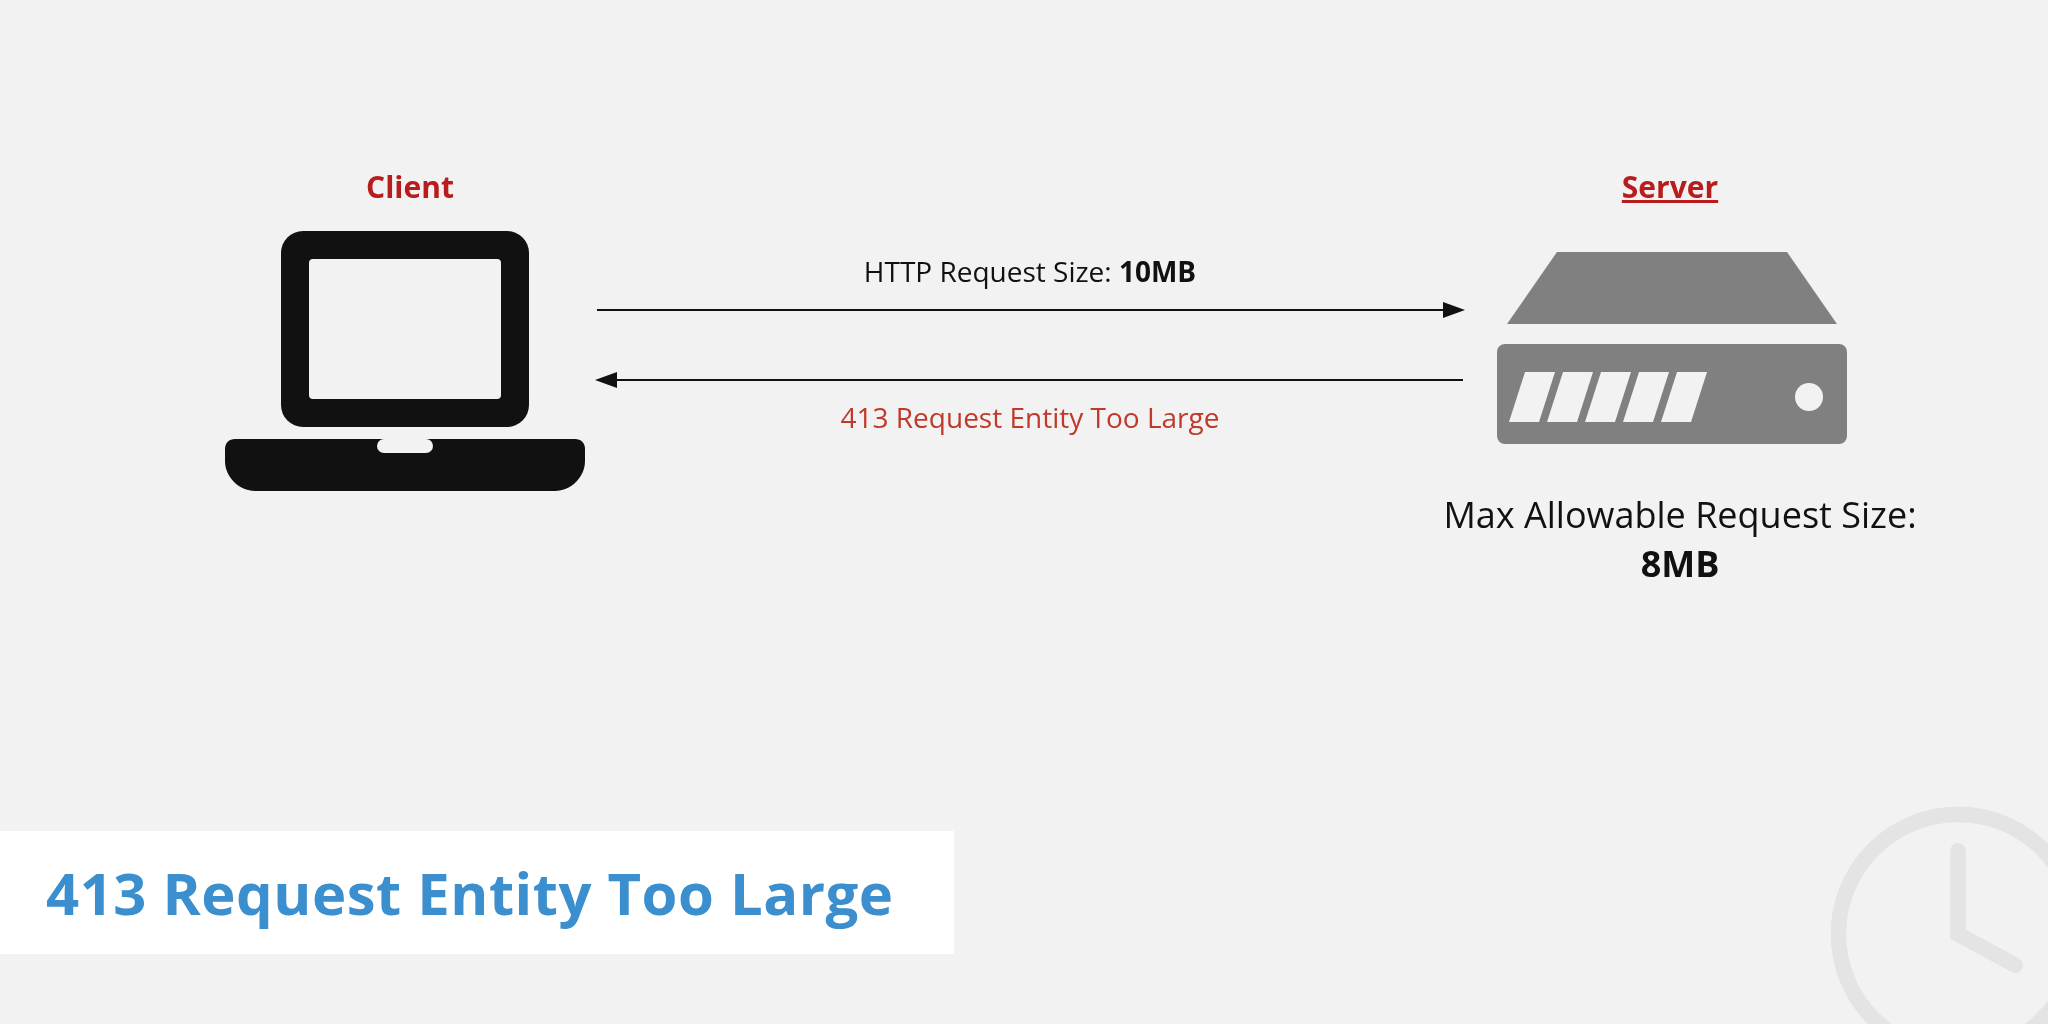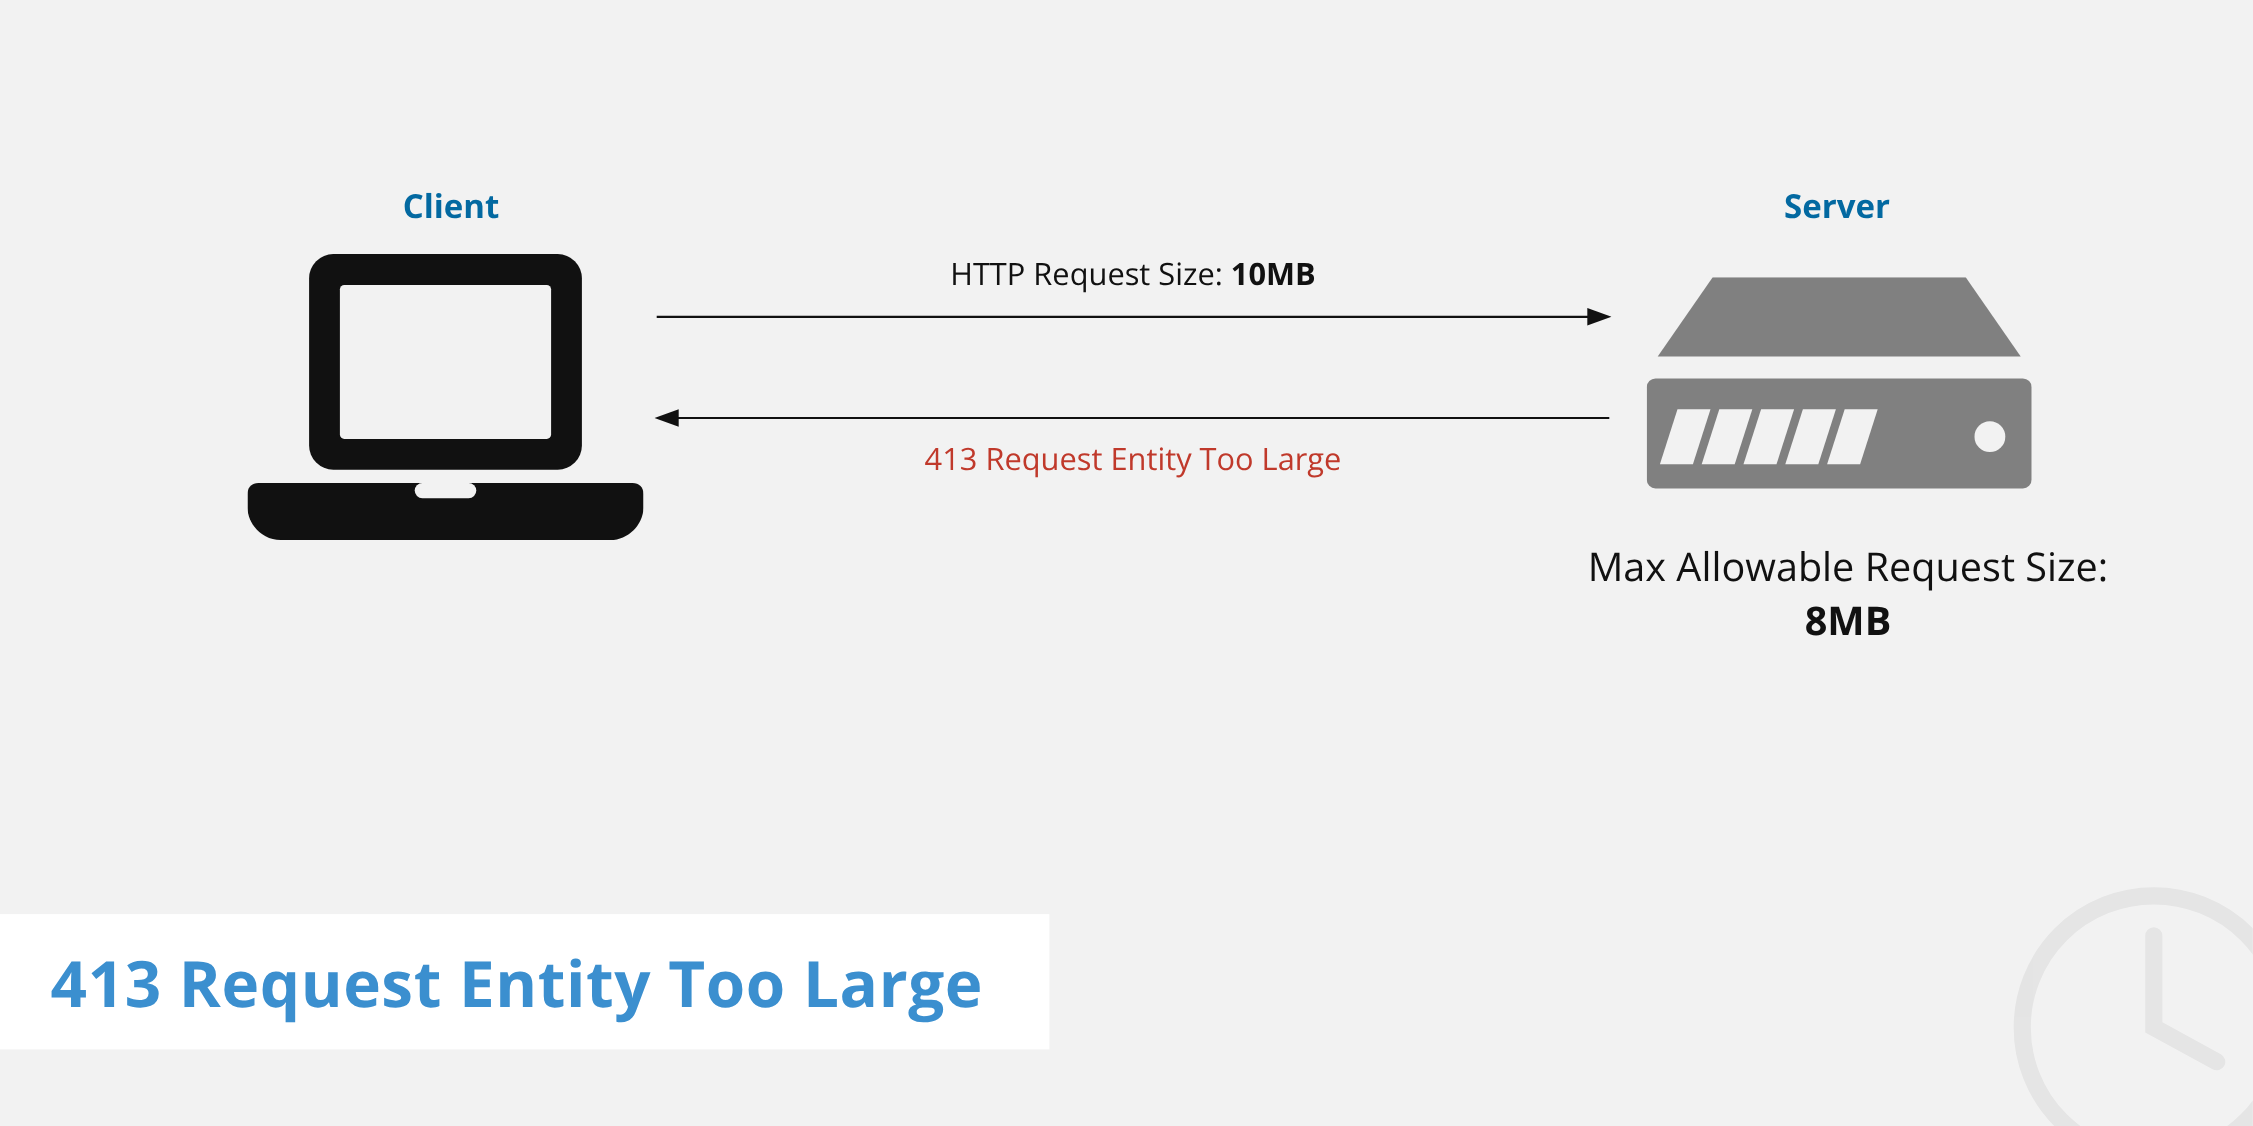--- a/index.html
+++ b/index.html
@@ -5,28 +5,28 @@
   * { margin: 0; padding: 0; box-sizing: border-box; }
   body {
     width: 2048px;
     height: 1024px;
     background: #f2f2f2;
     font-family: "Open Sans", "Segoe UI", -apple-system, Helvetica, Arial, sans-serif;
     position: relative;
     overflow: hidden;
   }
   .label-blue {
-    color: #0369a1;
+    color: #b91c1c;
     font-weight: 700;
     font-size: 30px;
     text-align: center;
     position: absolute;
   }
   #client-label { left: 310px; top: 166px; width: 200px; }
-  #server-label { left: 1570px; top: 166px; width: 200px; }
+  #server-label { left: 1570px; top: 166px; width: 200px; text-decoration: underline; }
 
   
   .laptop {
     position: absolute;
     left: 225px;
     top: 225px;
     width: 360px;
     height: 280px;
   }
   .laptop svg { width: 100%; height: 100%; }
@@ -50,21 +50,21 @@
   .arrow-label {
     font-size: 28px;
     text-align: center;
     color: #111;
     margin-bottom: 10px;
   }
   .arrow-label .bold { font-weight: 700; }
   .arrow-label-red { color: #c0392b; }
   .arrow-svg { display: block; width: 870px; height: 20px; }
 
-  #arrow-top { top: 230px; }
+  #arrow-top { top: 252px; }
   #arrow-bottom { top: 370px; }
   #arrow-bottom .arrow-label { margin-top: 8px; margin-bottom: 0; }
 
   
   .server-caption {
     position: absolute;
     left: 1430px;
     top: 490px;
     width: 500px;
     font-size: 36px;

